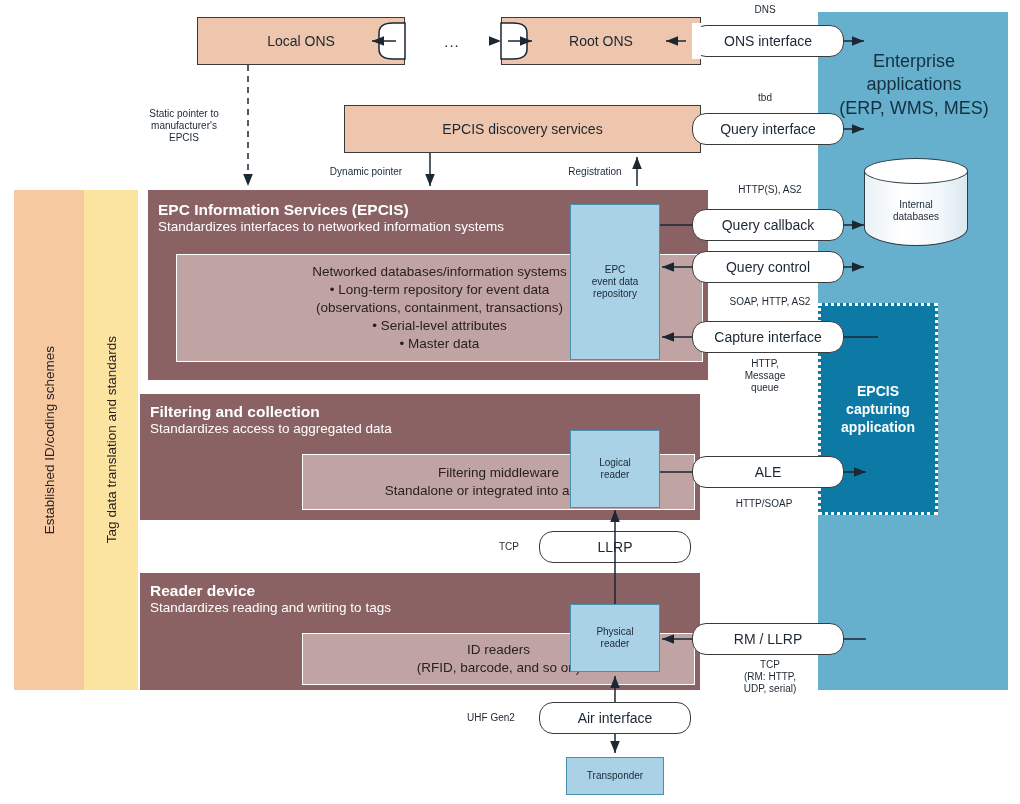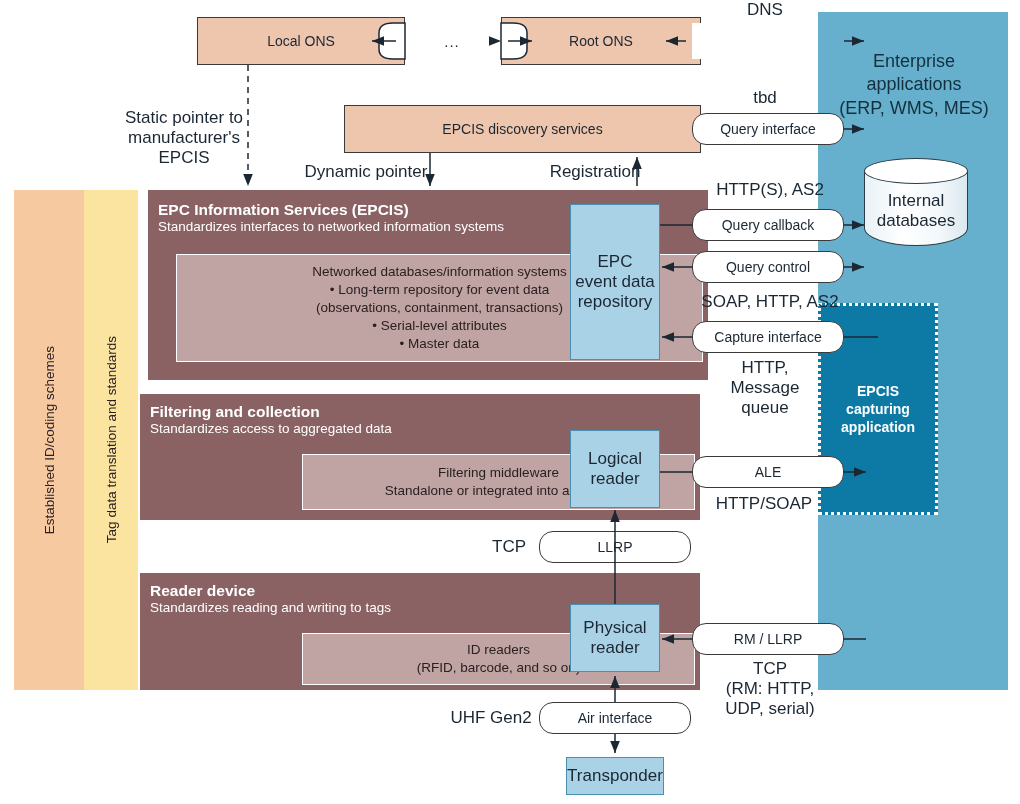--- a/index.html
+++ b/index.html
@@ -16,21 +16,21 @@
   .inner-box{background:#c0a4a4;border:1px solid #ffffff;}
   .peach{background:#eec6ad;border:1px solid #3a3a3a;}
   .lightblue{background:#a9d2e6;border:1px solid #4a90ae;}
   .teal{background:#0d7aa5;border:3px dotted #ffffff;}
 
   
   .pill{background:#ffffff;border:1px solid #3a3a3a;border-radius:14px;
         font-size:14px;color:#1b2733;}
 
   
-  .lbl{font-size:17px;color:#1b2733;line-height:1.18;}
+  .lbl{font-size:10px;color:#1b2733;line-height:1.18;}
   .lbl-dark{font-size:14px;color:#1b2733;text-align:right;}
   .hdr{color:#ffffff;font-weight:bold;font-size:15.5px;line-height:1.25;}
   .sub{color:#ffffff;font-size:13.5px;line-height:1.25;}
   .inner-txt{font-size:13.5px;color:#2a2020;line-height:1.32;}
   .blue-txt{color:#14303f;font-size:18px;line-height:1.3;}
   .white-txt{color:#ffffff;font-weight:bold;font-size:14px;line-height:1.3;}
   .vert{writing-mode:vertical-rl;transform:rotate(180deg);font-size:13.5px;color:#2a2020;}
   .dots{font-size:15px;color:#1b2733;letter-spacing:1px;}
 
   
@@ -65,20 +65,23 @@
   </div>
 
   <div class="abs peach ctr" style="left:501px;top:17px;width:200px;height:48px;">
     <span class="lbl-dark">Root ONS</span>
   </div>
 
   <div class="abs ctr" style="left:700px;top:0px;width:130px;height:20px;">
     <span class="lbl">DNS</span>
   </div>
 
+  <div class="abs pill ctr" style="left:692px;top:25px;width:152px;height:32px;">
+    <span>ONS interface</span>
+  </div>
 
   <div class="abs" style="left:824px;top:50px;width:180px;text-align:center;">
     <div class="blue-txt">Enterprise</div>
     <div class="blue-txt">applications</div>
     <div class="blue-txt">(ERP, WMS, MES)</div>
   </div>
 
   <div class="abs peach ctr" style="left:344px;top:105px;width:357px;height:48px;">
     <span class="lbl-dark">EPCIS discovery services</span>
   </div>

